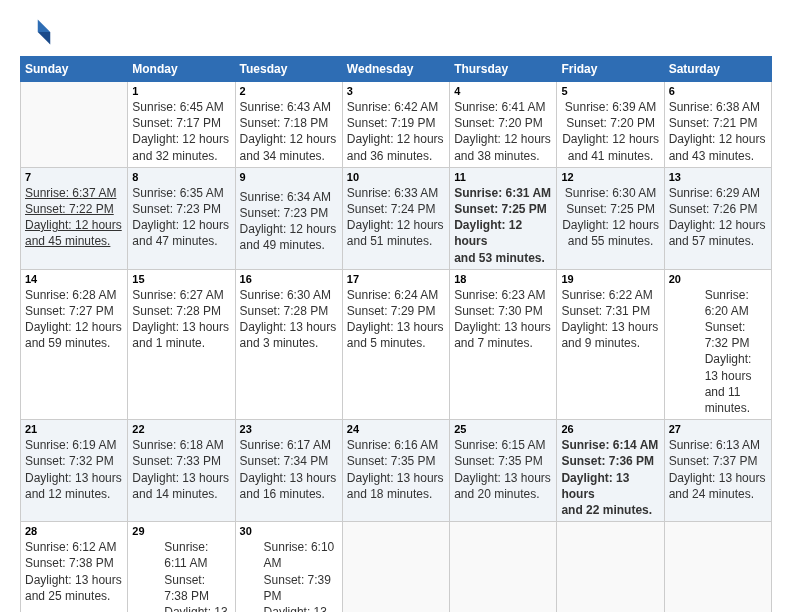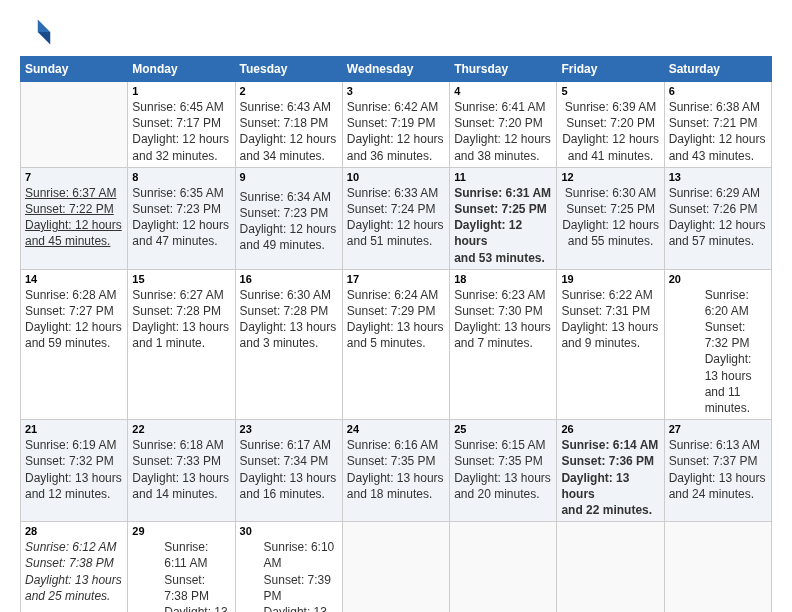--- a/index.html
+++ b/index.html
@@ -322,21 +322,21 @@
             <span class="day-num">27</span>
             <div class="day-info" style="white-space: pre-line;">Sunrise: 6:13 AM
 Sunset: 7:37 PM
 Daylight: 13 hours
 and 24 minutes.</div>
           </td>
         </tr>
         <tr>
           <td>
             <span class="day-num">28</span>
-            <div class="day-info" style="white-space: pre-line; font-style: italic;">Sunrise: 6:12 AM
+            <div class="day-info" style="white-space: pre-line;">Sunrise: 6:12 AM
 Sunset: 7:38 PM
 Daylight: 13 hours
 and 25 minutes.</div>
           </td>
           <td>
             <span class="day-num">29</span>
             <div class="day-info" style="white-space: pre-line; margin-left: 32px;">Sunrise: 6:11 AM
 Sunset: 7:38 PM
 Daylight: 13 hours
 and 27 minutes.</div>

